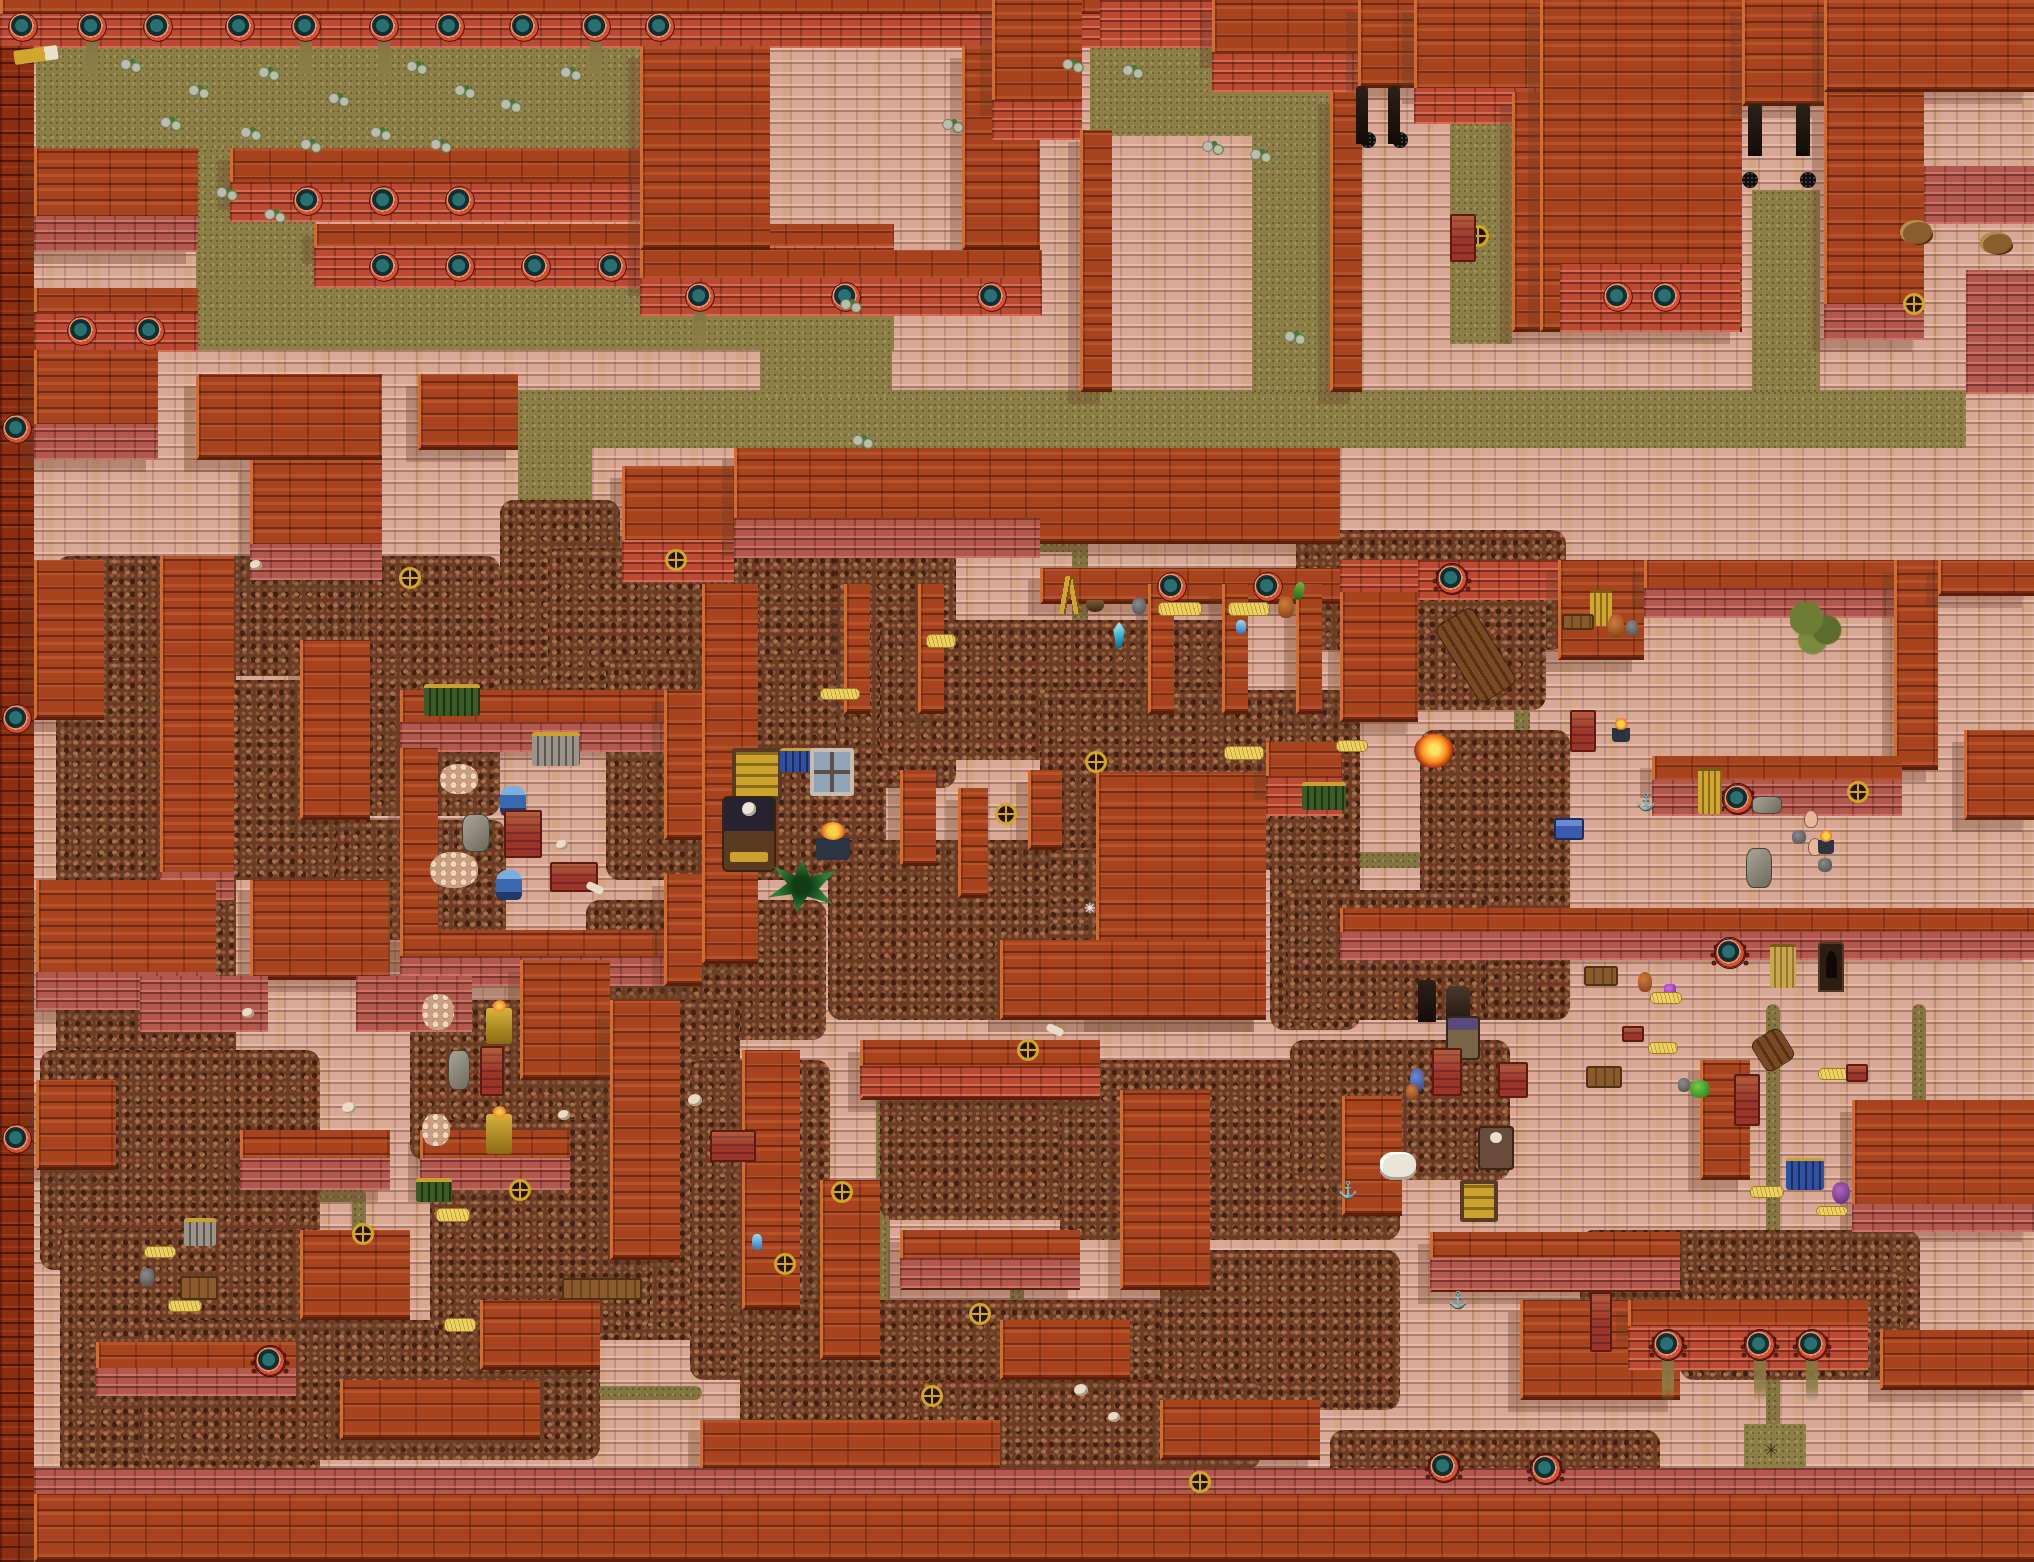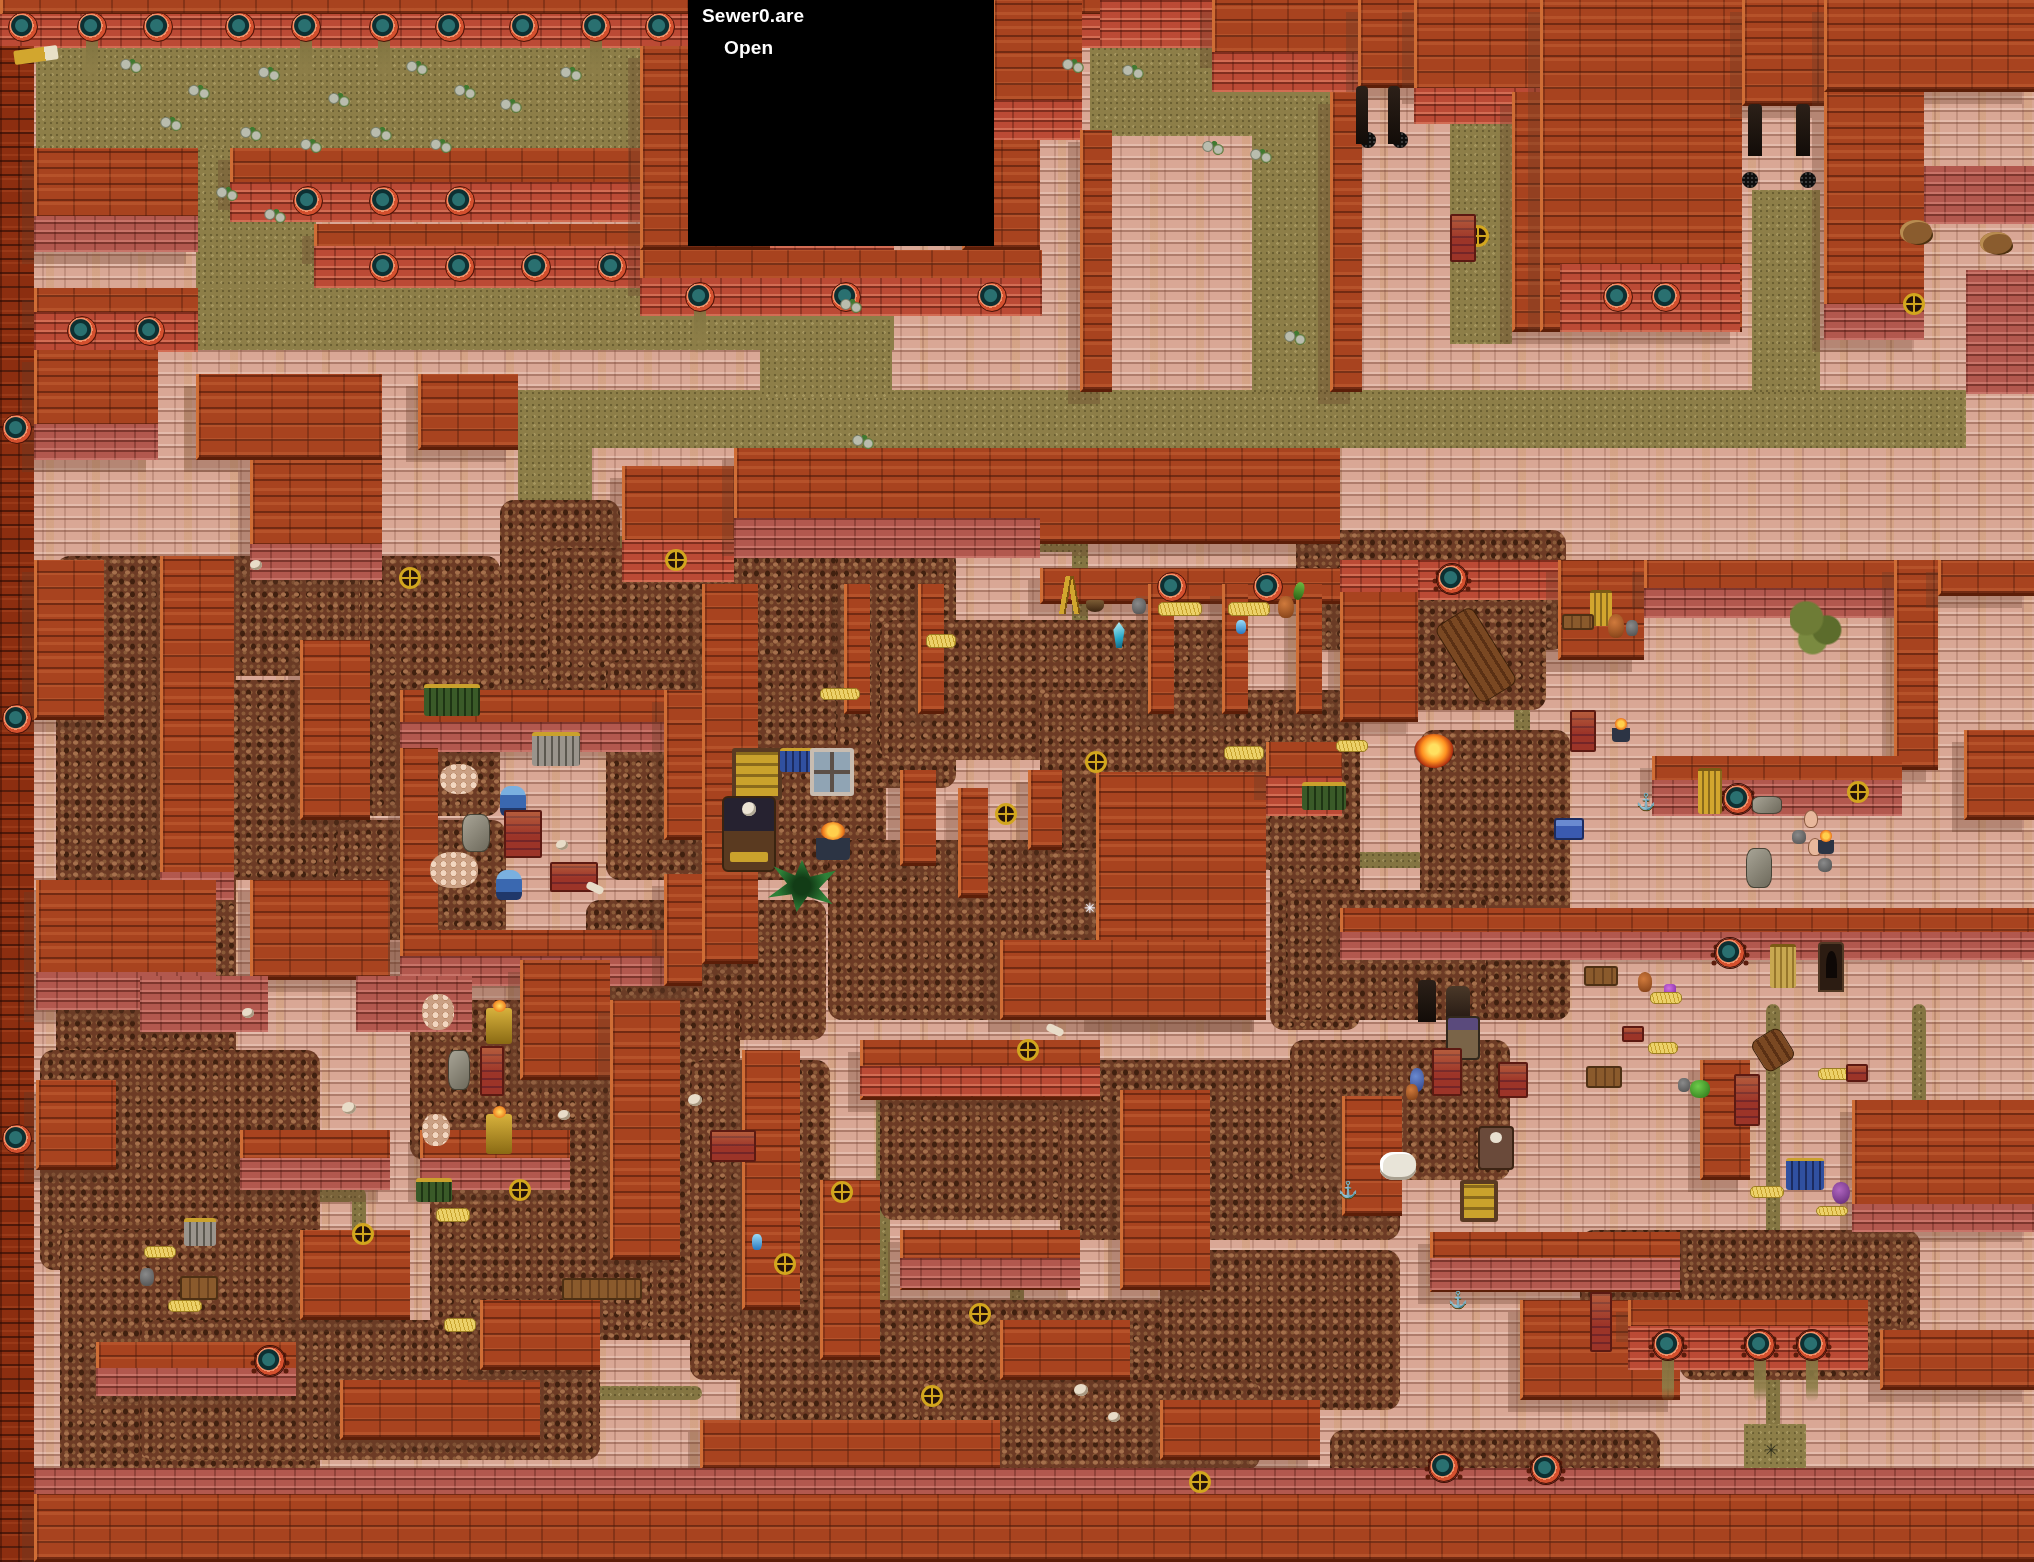--- a/index.html
+++ b/index.html
@@ -526,17 +526,13 @@
     <div class="ob ob-skull" style="left: 342px; top: 1102px; width: 14px; height: 12px;"></div>
     <div class="ob ob-skull" style="left: 242px; top: 1008px; width: 12px; height: 10px;"></div>
     <div class="ob ob-skull" style="left: 558px; top: 1110px; width: 12px; height: 10px;"></div>
     <div class="ob ob-skull" style="left: 688px; top: 1094px; width: 14px; height: 12px;"></div>
     <div class="ob ob-skull" style="left: 1074px; top: 1384px; width: 14px; height: 12px;"></div>
     <div class="ob ob-skull" style="left: 1108px; top: 1412px; width: 12px; height: 10px;"></div>
     <div class="ob ob-skull" style="left: 250px; top: 560px; width: 12px; height: 10px;"></div>
     <div class="ob ob-skull" style="left: 556px; top: 840px; width: 12px; height: 10px;"></div>
     <div class="ob ob-bone" style="left: 586px; top: 884px; width: 18px; height: 8px;"></div>
     <div class="ob ob-bone" style="left: 1046px; top: 1026px; width: 18px; height: 8px;"></div>
-    <div id="panel" style="left: 688px; top: 0px; width: 306px; height: 246px;">
-    <div class="line" id="title-line">Sewer0.are</div>
-    <div class="line" id="open-line">Open</div>
-  </div>
 </div>
 
 </body></html>

